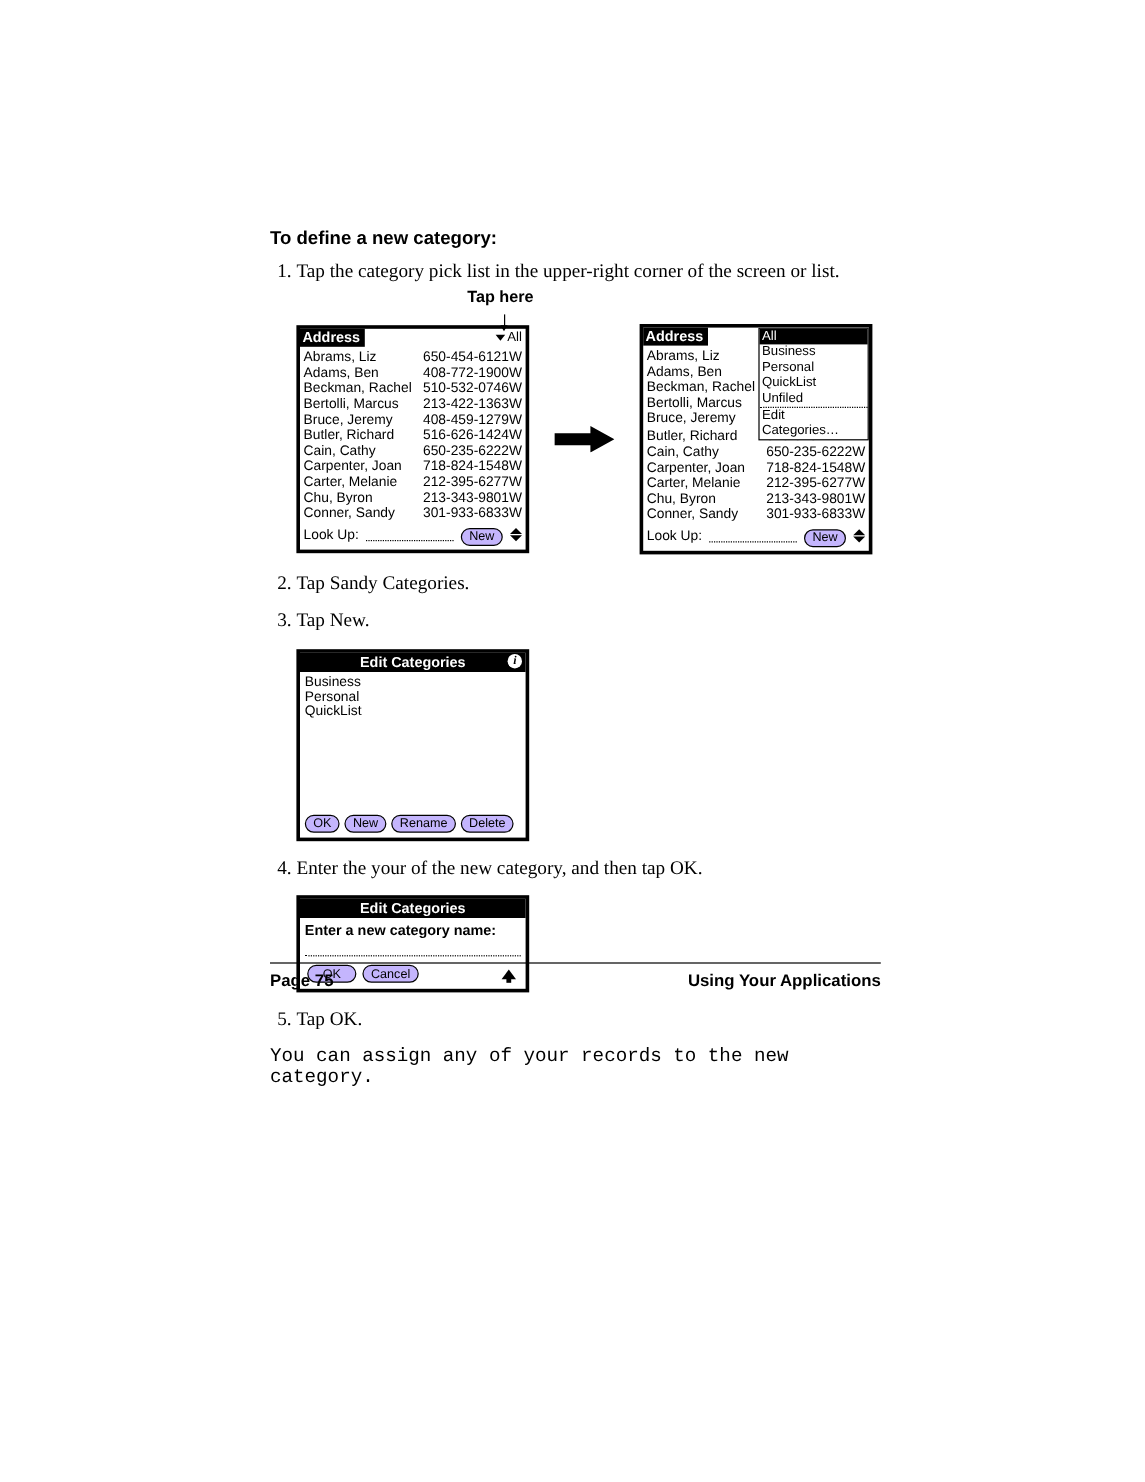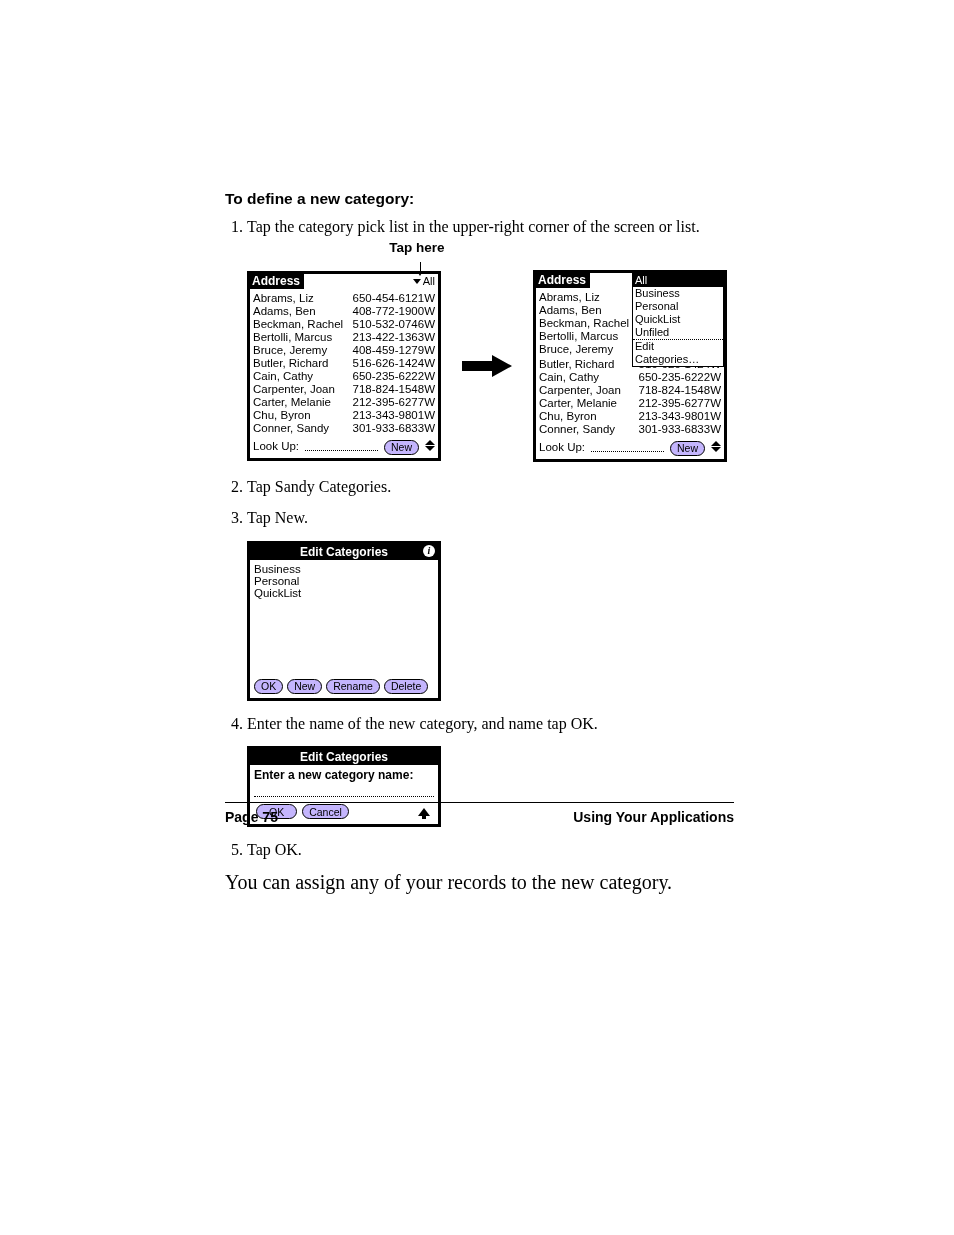--- a/index.html
+++ b/index.html
@@ -25,23 +25,24 @@
   ol.steps {
     margin: 0 0 0 0;
     padding-left: 22px;
     font-size: 16px;
     line-height: 1.35;
   }
   ol.steps > li {
     margin-bottom: 10px;
   }
   .body-text {
-    font-size: 20px;
+    font-size: 16px;
     margin-top: 6px;
     margin-bottom: 14px;
+    font-family: Liberation Mono, monospace;
   }
   .tap-here-label {
     font-family: Arial, Helvetica, sans-serif;
     font-weight: bold;
     font-size: 13.5px;
     text-align: center;
     width: 80px;
     position: absolute;
     top: -30px;
     left: 130px;
@@ -461,21 +462,21 @@
     </div>
     <div class="dialog-buttons">
       <span class="pill-btn">OK</span>
       <span class="pill-btn">New</span>
       <span class="pill-btn">Rename</span>
       <span class="pill-btn">Delete</span>
     </div>
   </div>
 
   <ol class="steps" start="4">
-    <li>Enter the name of the new category, and name tap OK.</li>
+    <li>Enter the your of the new category, and then tap OK.</li>
   </ol>
 
   <div class="dialog2">
     <div class="dialog-titlebar">Edit Categories</div>
     <div class="prompt">Enter a new category name:</div>
     <div class="input-line"></div>
     <div class="dialog2-buttons">
       <span class="pill-btn" style="padding:0 12px">OK</span>
       <span class="pill-btn">Cancel</span>
       <span class="shift-arrow"></span>

